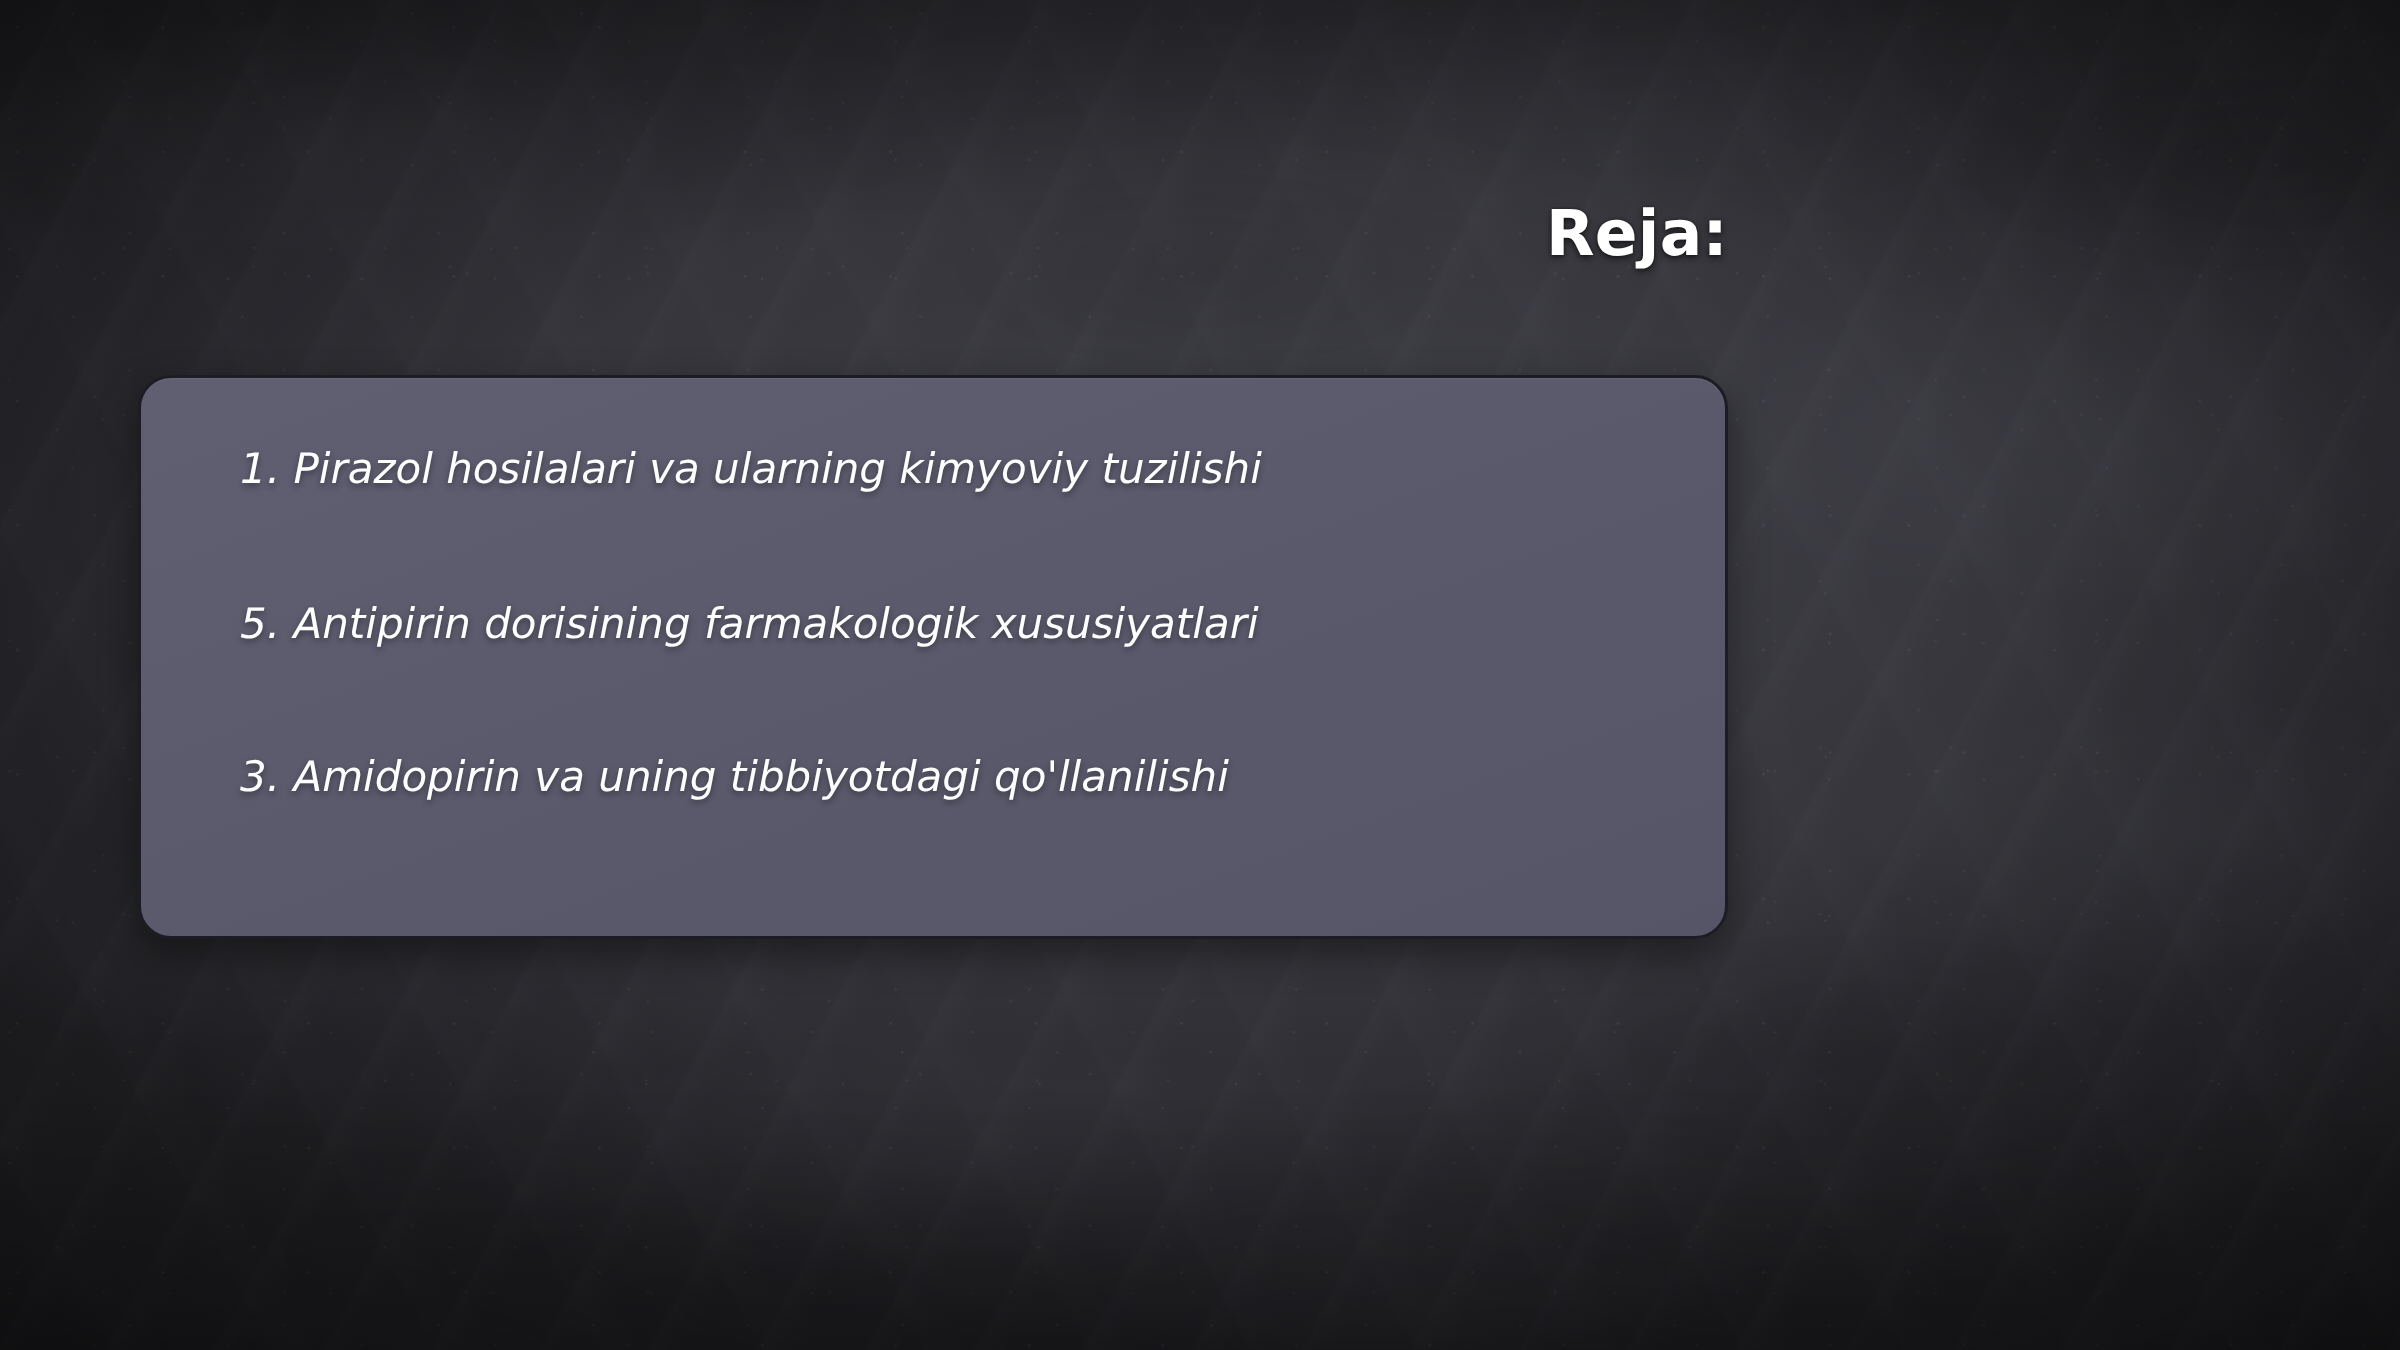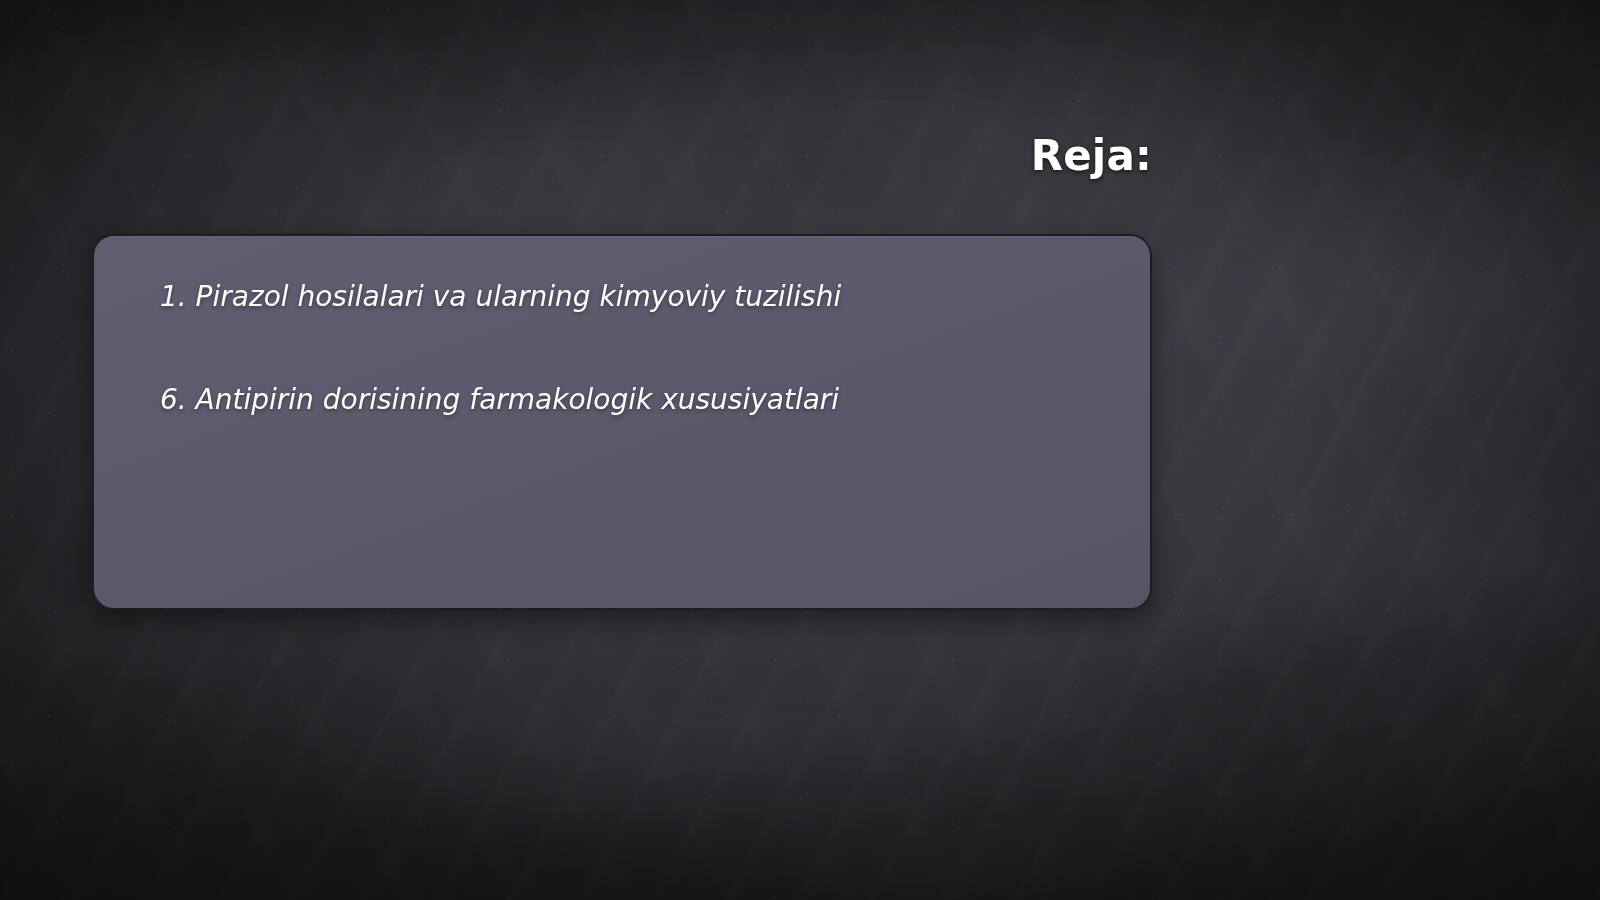--- a/index.html
+++ b/index.html
@@ -114,21 +114,21 @@
     font-size: 42px;
     font-weight: bold;
     color: #ffffff;
     letter-spacing: 0.2px;
     text-shadow: 0 2px 5px rgba(0,0,0,0.55), 0 0 2px rgba(0,0,0,0.4);
   }
 
   .reja-card {
     position: absolute;
     left: 92px;
-    top: 234px;
+    top: 250px;
     width: 1060px;
     height: 376px;
     box-sizing: border-box;
     border-radius: 22px;
     background: linear-gradient(160deg, #605f72 0%, #5b5a6c 48%, #565567 100%);
     border: 2px solid #1c1c24;
     box-shadow:
       0 10px 26px rgba(0,0,0,0.42),
       inset 0 1px 0 rgba(255,255,255,0.05);
     overflow: hidden;
@@ -172,18 +172,19 @@
   <div class="bg-grain"></div>
   <div class="bg-vignette"></div>
 
   <div class="content">
 
     <div class="slide-title">Reja:</div>
 
     <div class="reja-card">
       <div class="card-inner">
         <p class="reja-item">1. Pirazol hosilalari va ularning kimyoviy tuzilishi</p>
-        <p class="reja-item">6. Antipirin dorisining farmakologik xususiyatlari</p>
+        <p class="reja-item">5. Antipirin dorisining farmakologik xususiyatlari</p>
+        <p class="reja-item">3. Amidopirin va uning tibbiyotdagi qo'llanilishi</p>
       </div>
     </div>
 
   </div>
 </div>
 
 </body></html>

